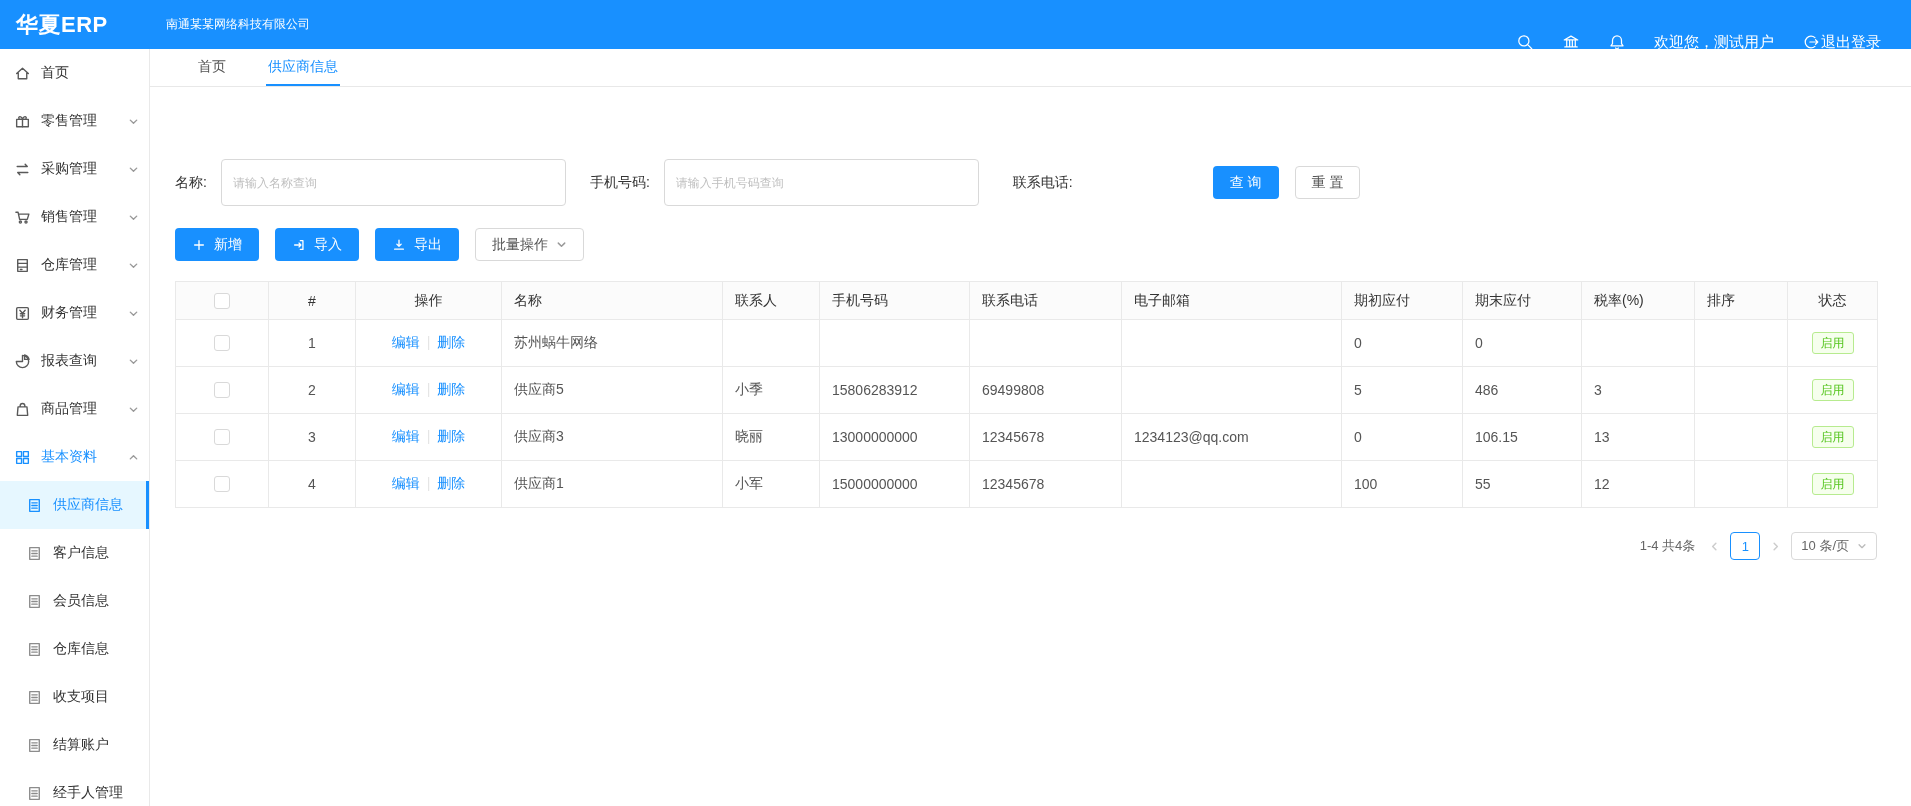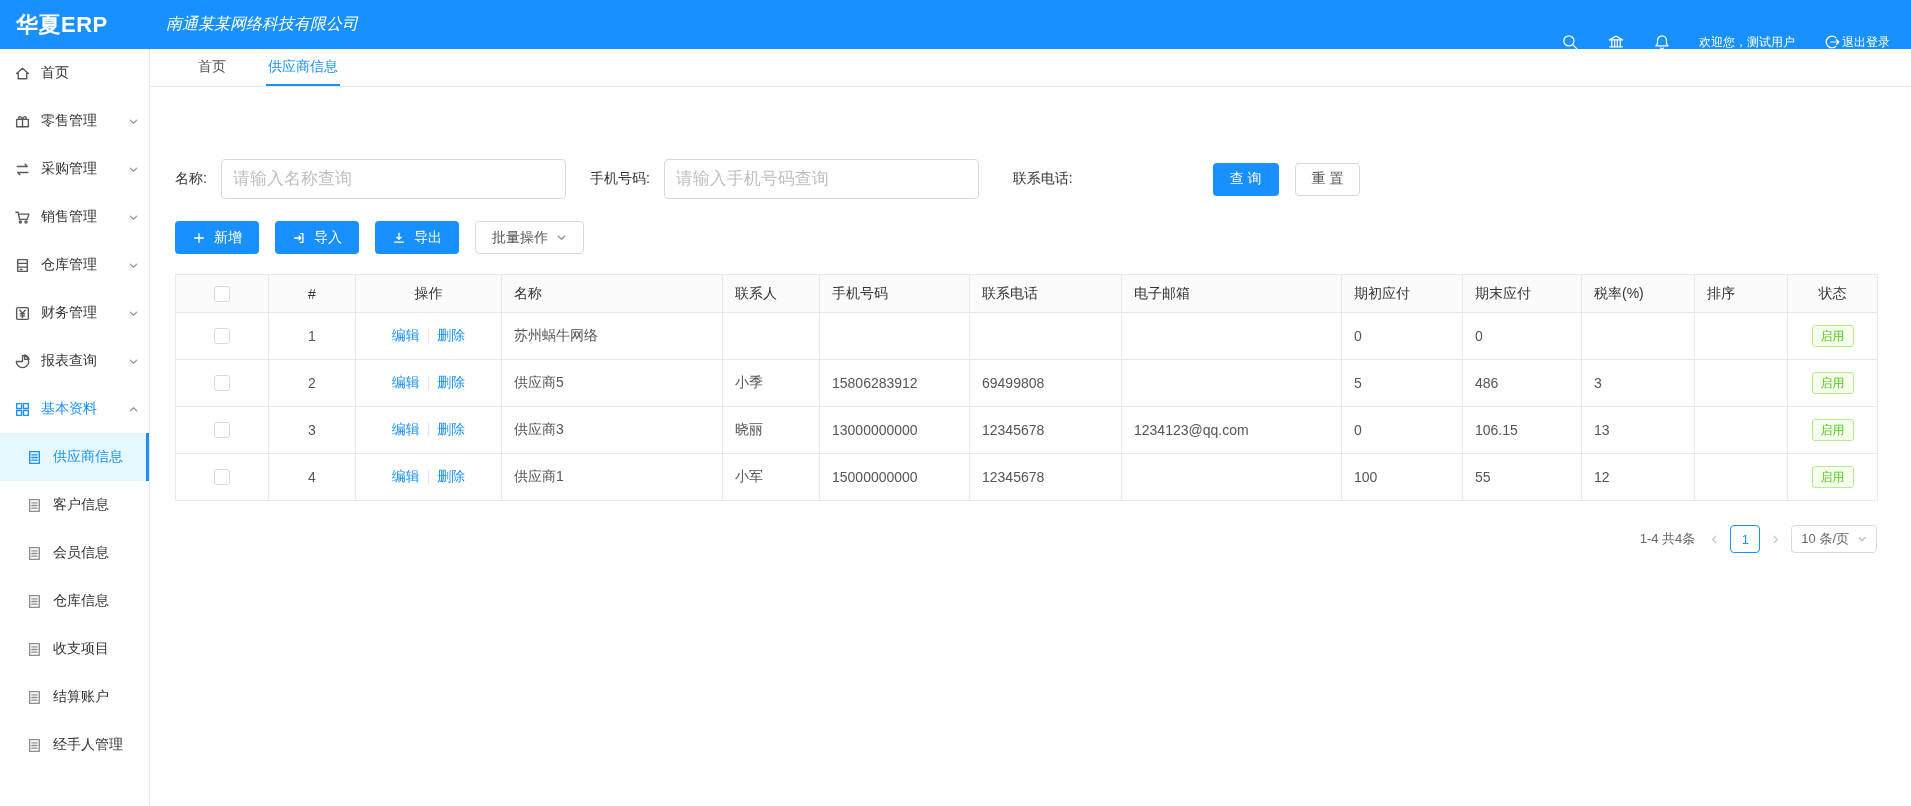--- a/index.html
+++ b/index.html
@@ -4,22 +4,22 @@
 <style>
   * { box-sizing: border-box; margin: 0; padding: 0; }
   html,body { width:1911px; height:806px; overflow:hidden; }
   body { font-family:"Liberation Sans","DejaVu Sans",sans-serif; background:#fff; color:#333; font-size:14px; }
   svg { display:block; }
   .ic { width:17px; height:17px; stroke:currentColor; fill:none; stroke-width:1.3; stroke-linecap:round; stroke-linejoin:round; }
 
   
   .topbar { height:49px; background:#1890ff; display:flex; align-items:center; color:#fff; }
   .logo { width:150px; padding-left:16px; font-size:22px; font-weight:bold; letter-spacing:.5px; white-space:nowrap; }
-  .company { font-size:16px; margin-left:16px;font-style:italic; }
-  .topbar-right { margin-left:auto; display:flex; align-items:center; gap:28px; padding-right:21px; font-size:12px;margin-top:35px; }
+  .company { font-size:12px; margin-left:16px; }
+  .topbar-right { margin-left:auto; display:flex; align-items:center; gap:28px; padding-right:30px; font-size:15px;margin-top:35px; }
   .topbar-right .ic { width:18px; height:18px; stroke-width:1.1; }
   .top-link { display:flex; align-items:center; gap:1px; cursor:pointer; }
 
   
   .layout { display:flex; height:757px; }
   .sidebar { width:150px; flex-shrink:0; border-right:1px solid #e9e9e9; overflow:hidden; }
   .menu-item { height:48px; display:flex; align-items:center; padding:0 10px 0 14px; cursor:pointer; color:#333; }
   .menu-item .mi-icon { margin-right:10px; color:#595959; flex-shrink:0; }
   .menu-item .chev { margin-left:auto; color:#999; }
   .menu-item .chev svg { width:11px; height:11px; stroke-width:1.5; }
@@ -33,21 +33,21 @@
 
   
   .tabbar { height:38px; border-bottom:1px solid #e8e8e8; display:flex; padding-left:46px; }
   .tab { display:flex; align-items:center; margin-right:38px; padding:0 2px; color:#555; cursor:pointer; border-bottom:2px solid transparent; }
   .tab.active { color:#1890ff; border-bottom-color:#1890ff; }
 
   
   .content { padding:28px 0 0 25px; }
   .filter-row { display:flex; align-items:center;margin-top:44px; }
   .f-label { margin-right:14px; white-space:nowrap; }
-  .f-input { height:40px; border:1px solid #d9d9d9; border-radius:4px; padding:0 11px; font-size:17px; color:#333; outline:none; background:#fff; }
+  .f-input { height:47px; border:1px solid #d9d9d9; border-radius:4px; padding:0 11px; font-size:12px; color:#333; outline:none; background:#fff; }
   .f-input::placeholder { color:#bfbfbf; }
   .w1 { width:345px; } .w2 { width:315px; } .w3 { width:240px; }
   .g2 { margin-left:24px; } .g3 { margin-left:34px; }
   .btn { height:33px; border-radius:4px; font-size:14px; display:inline-flex; align-items:center; justify-content:center; cursor:pointer; border:1px solid transparent; padding:0 16px; white-space:nowrap; }
   .btn-primary { background:#1890ff; color:#fff; }
   .btn-default { background:#fff; border-color:#d9d9d9; color:#555; }
   .btn-query { margin-left:126px; }
   .btn-reset { margin-left:16px; }
   .btn .b-ic { width:14px; height:14px; margin-right:8px; stroke-width:1.5; }
 
@@ -193,20 +193,33 @@
         </span>
     </div>
     <div class="menu-item">
       <span class="mi-icon">
           <svg class="ic" viewBox="0 0 16 16">
             <path d="M8 2.2A5.8 5.8 0 1 1 2.2 8H8z"></path>
             <path d="M10 1.8A5.8 5.8 0 0 1 14.2 6H10z"></path>
           </svg>
         </span>
       <span>报表查询</span>
+      <span class="chev">
+          <svg class="ic" viewBox="0 0 12 12">
+            <path d="M2.5 4.5 6 8l3.5-3.5"></path>
+          </svg>
+        </span>
+    </div>
+    <div class="menu-item">
+      <span class="mi-icon">
+          <svg class="ic" viewBox="0 0 16 16">
+            <path d="M3.8 5.5h8.4l.7 8H3.1zM5.8 5.5v-1a2.2 2.2 0 0 1 4.4 0v1"></path>
+          </svg>
+        </span>
+      <span>商品管理</span>
       <span class="chev">
           <svg class="ic" viewBox="0 0 12 12">
             <path d="M2.5 4.5 6 8l3.5-3.5"></path>
           </svg>
         </span>
     </div>
     <div class="menu-item active-parent">
       <span class="mi-icon">
           <svg class="ic" viewBox="0 0 16 16">
             <rect x="2.5" y="2.5" width="4.6" height="4.6"></rect>

